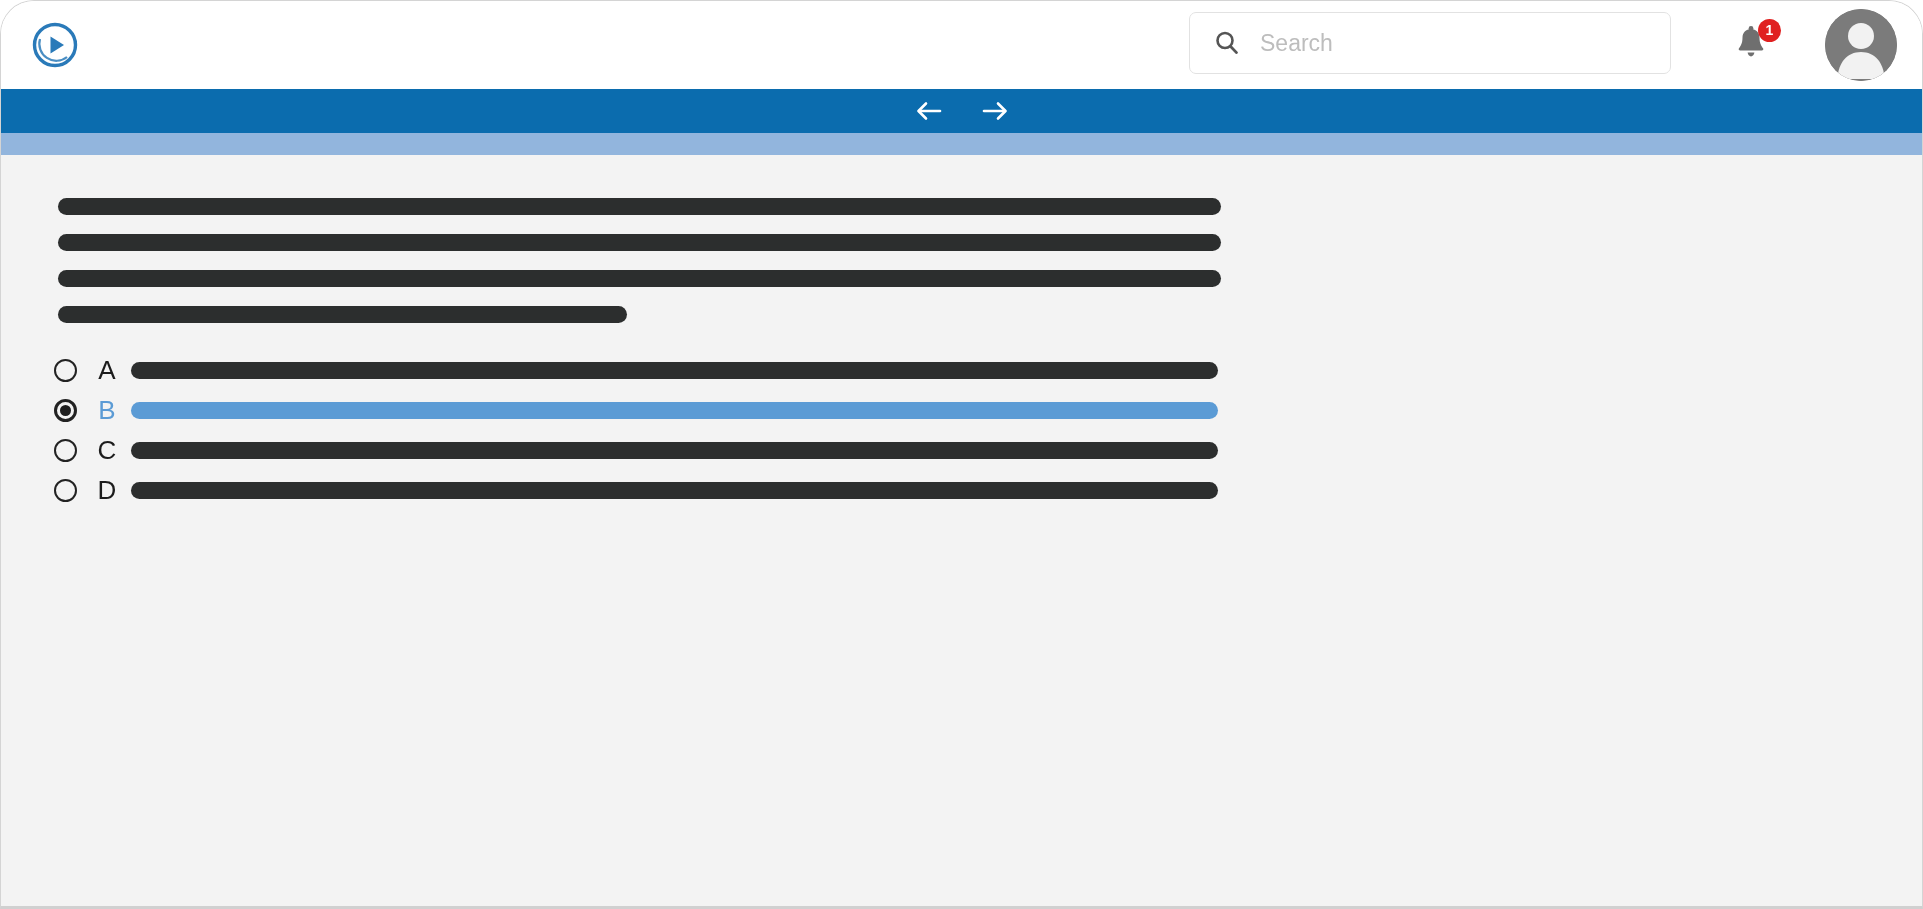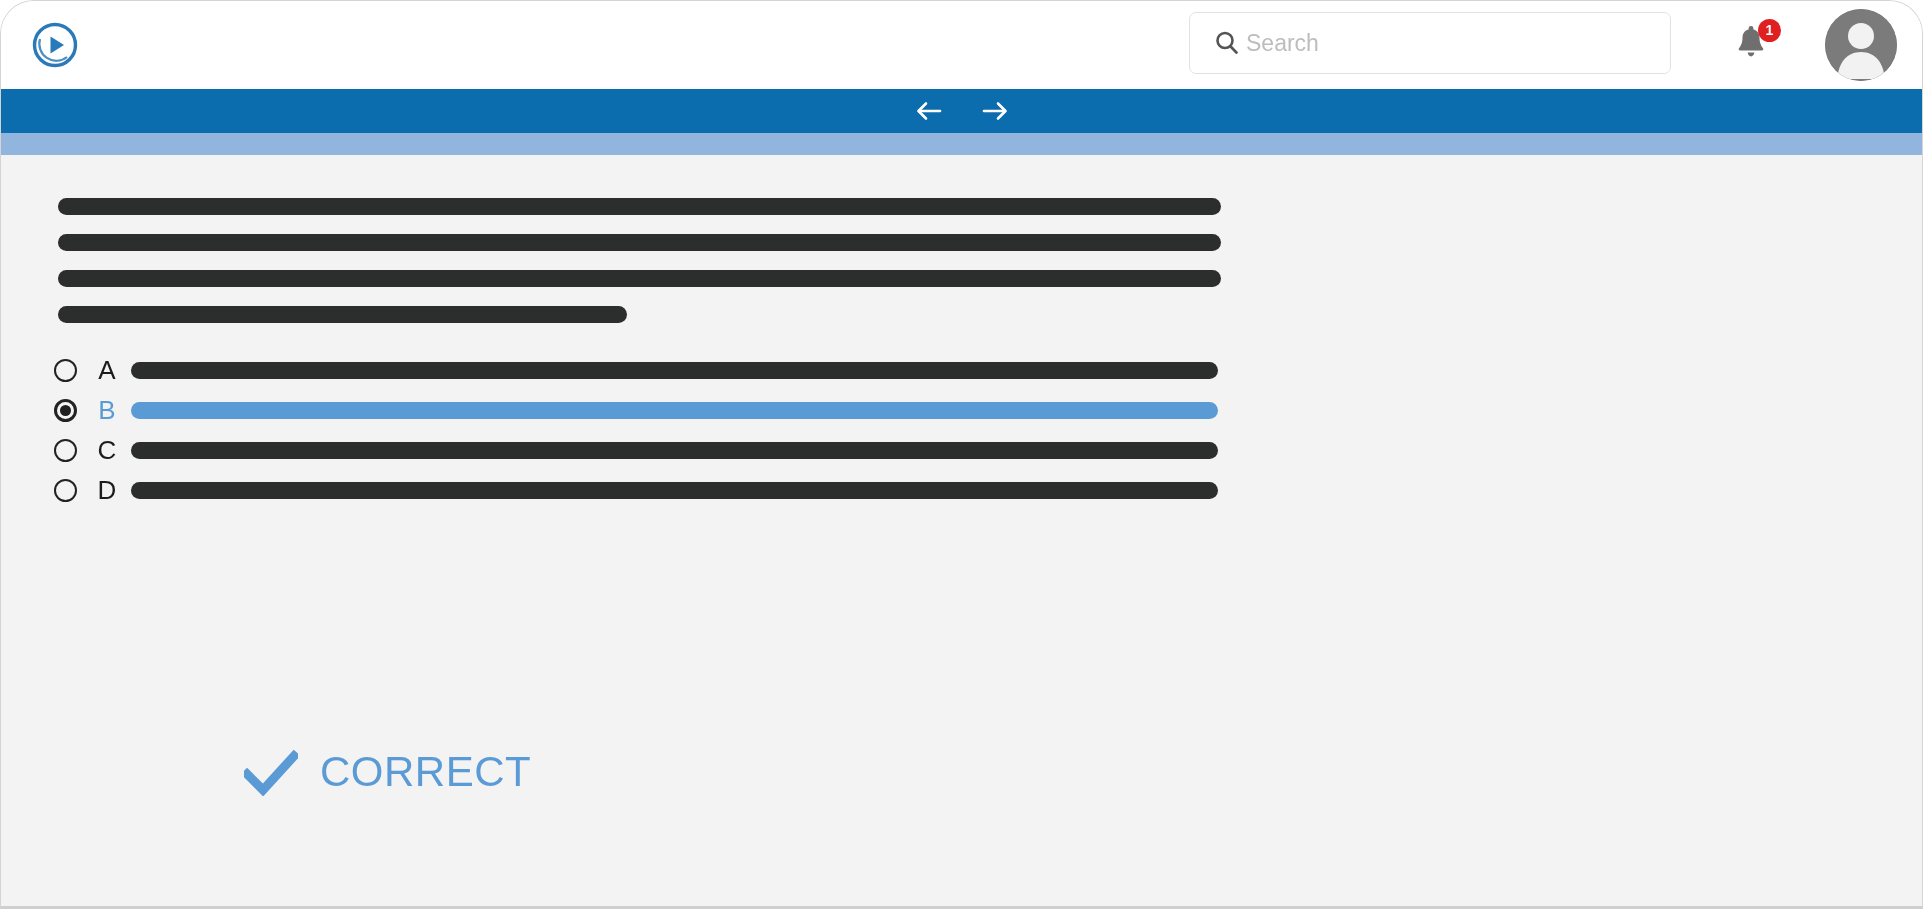--- a/index.html
+++ b/index.html
@@ -69,21 +69,21 @@
   }
 
   .search-input {
     flex: 1 1 auto;
     border: none;
     outline: none;
     background: transparent;
     font-family: "Liberation Sans", sans-serif;
     font-size: 23px;
     color: #444;
-    margin-left: 4px;
+    margin-left: 18px;
     height: 100%;
   }
   .search-input::placeholder { color: #bdbdbd; }
 
   .bell-wrapper {
     position: absolute;
     left: 1730px;
     top: 22px;
     width: 44px;
     height: 44px;
@@ -322,21 +322,15 @@
           <span class="answer-letter">C</span>
           <span class="answer-bar" style="width: 1087px; background: rgb(44, 46, 46);"></span>
         </div>
         <div class="answer-row">
           <span class="radio-outer"></span>
           <span class="answer-letter">D</span>
           <span class="answer-bar" style="width: 1087px; background: rgb(44, 46, 46);"></span>
         </div>
       </div>
 
-    <div class="result-block">
-      <svg width="54" height="48" viewBox="0 0 54 48">
-        <polyline points="3,26 19,42 50,8" fill="none" stroke="#5b9bd5" stroke-width="9" stroke-linecap="square" stroke-linejoin="miter"></polyline>
-      </svg>
-      <span class="result-label">CORRECT</span>
-    </div>
 
   </div>
 </div>
 
 </body></html>

